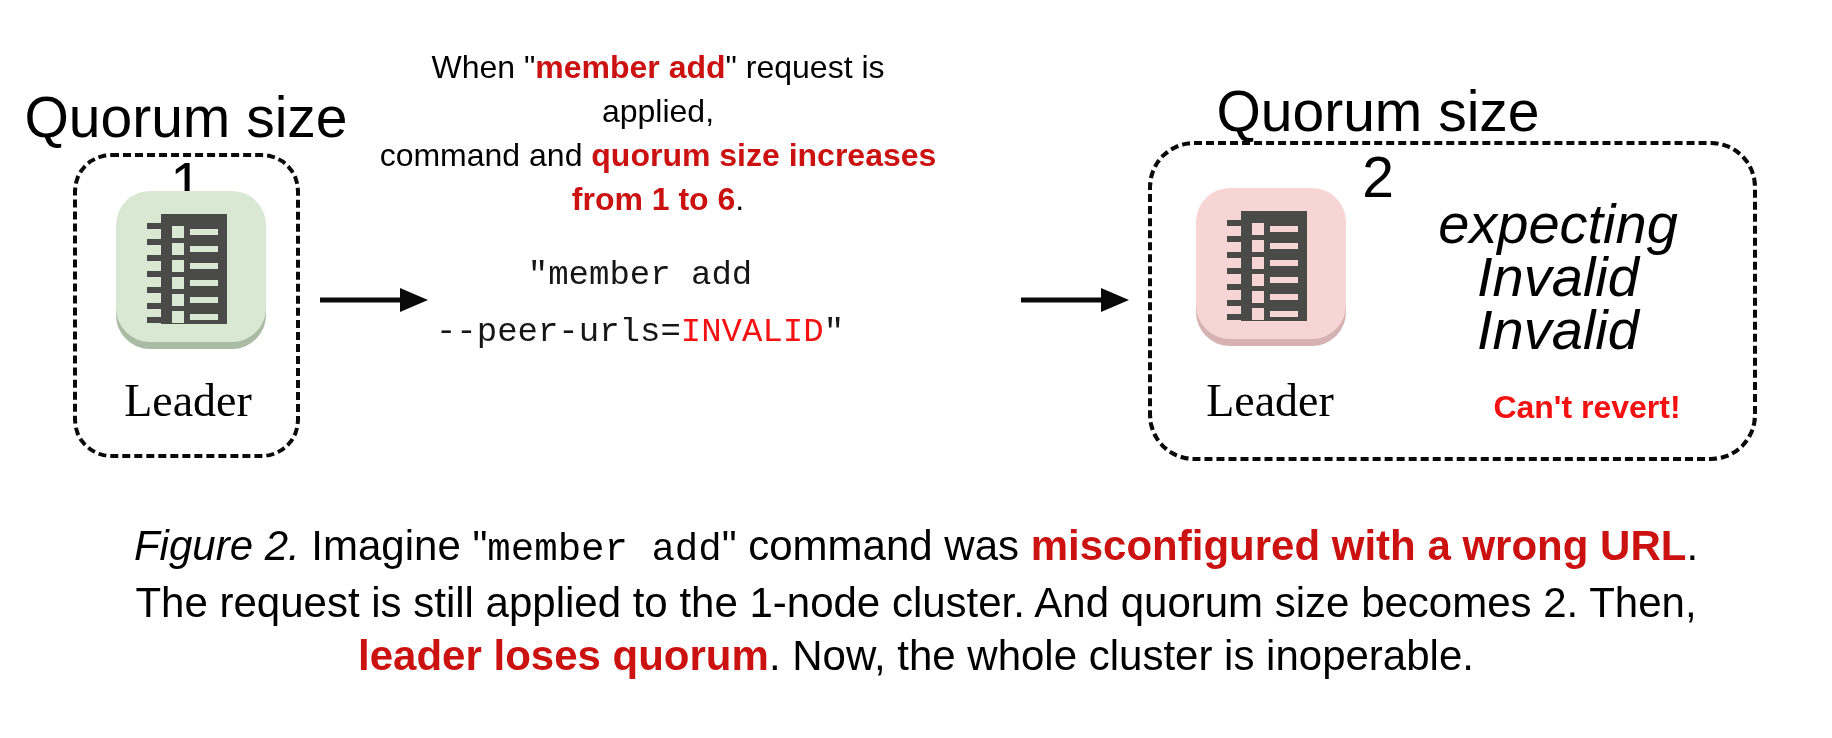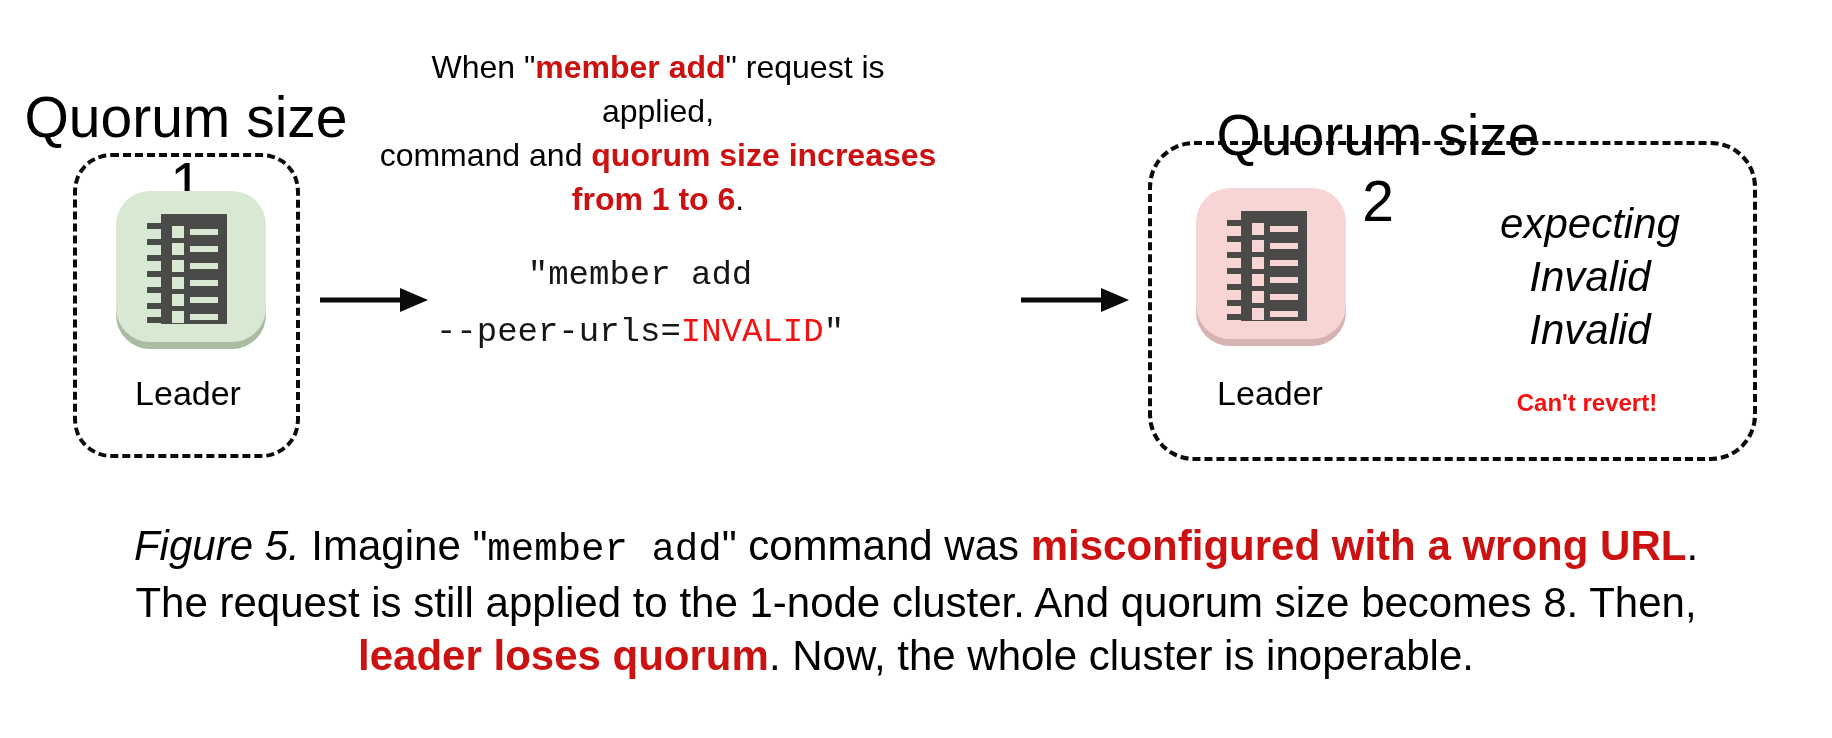--- a/index.html
+++ b/index.html
@@ -9,47 +9,47 @@
   }
   .abs { position:absolute; }
   .ctr { text-align:center; }
   .em  { color:var(--red-em); font-weight:bold; }
   .bright { color:var(--red-bright); }
   .ital { font-style:italic; }
   .mono { font-family:"Liberation Mono","DejaVu Sans Mono",monospace; }
   .mono-inline { font-family:"Liberation Mono","DejaVu Sans Mono",monospace; font-size:0.93em; }
 
   .cluster-label { font-size:57px; }
-  .node-label { font-size:34px; }
+  .node-label { font-size:46px;font-family:Liberation Serif, serif; }
 
   .dashed-box {
     box-sizing:border-box; border:4px dashed var(--ink); background:transparent;
   }
   #left-box  { left:73px;  top:153px; width:227px; height:305px; border-radius:38px; }
   #right-box { left:1148px; top:141px; width:609px; height:320px; border-radius:46px; }
 
   #quorum1-label { left:13px;  top:84px; width:346px; }
-  #quorum2-label { left:1203px; top:78px; width:350px;margin-top:24px; }
+  #quorum2-label { left:1203px; top:78px; width:350px; }
 
   #green-node { left:115px; top:190px; width:152px; height:160px; }
   #pink-node  { left:1195px; top:187px; width:152px; height:160px; }
   .node-green { --node-bg:var(--green-node-bg); --node-rim:var(--green-node-rim); }
   .node-pink  { --node-bg:var(--pink-node-bg);  --node-rim:var(--pink-node-rim); }
 
   #leader1 { left:88px;  top:374px; width:200px; }
   #leader2 { left:1170px; top:374px; width:200px; }
 
   #arrow1 { left:318px; top:283px; }
   #arrow2 { left:1019px; top:283px; }
 
   #top-note { left:378px; top:45px; width:560px; font-size:32px; line-height:44px; }
   #command  { left:380px; top:247px; width:520px; font-size:34px; line-height:57px; color:#161616; }
 
-  #expecting { left:1440px; top:197px; width:300px; font-size:42px; line-height:53px; }
-  #warning   { left:1437px; top:389px; width:300px; font-size:24px; font-weight:bold; }
+  #expecting { left:1408px; top:197px; width:300px; font-size:56px; line-height:53px; }
+  #warning   { left:1437px; top:389px; width:300px; font-size:32px; font-weight:bold; }
 
   #caption { left:0; top:519px; width:1832px; font-size:42px; line-height:53px; }
 </style>
 </head>
 <body>
 
 <div class="stage">
 
   <div class="abs ctr cluster-label" id="quorum1-label">Quorum size 1</div>
 
@@ -152,18 +152,18 @@
 
   <div class="abs ctr ital" id="expecting">
     <div>expecting</div>
     <div>Invalid</div>
     <div>Invalid</div>
   </div>
 
   <div class="abs ctr bright" id="warning">Can't revert!</div>
 
   <div class="abs ctr" id="caption">
-    <div><span class="ital">Figure 5.</span><span> Imagine "</span><span class="mono-inline">member add</span><span>" command was </span><span class="em">misconfigured with a wrong URL</span><span>.</span></div>
-    <div>The request is still applied to the 1-node cluster. And quorum size becomes 8. Then,</div>
+    <div><span class="ital">Figure 2.</span><span> Imagine "</span><span class="mono-inline">member add</span><span>" command was </span><span class="em">misconfigured with a wrong URL</span><span>.</span></div>
+    <div>The request is still applied to the 1-node cluster. And quorum size becomes 2. Then,</div>
     <div><span class="em">leader loses quorum</span><span>. Now, the whole cluster is inoperable.</span></div>
   </div>
 
 </div>
 
 </body></html>

